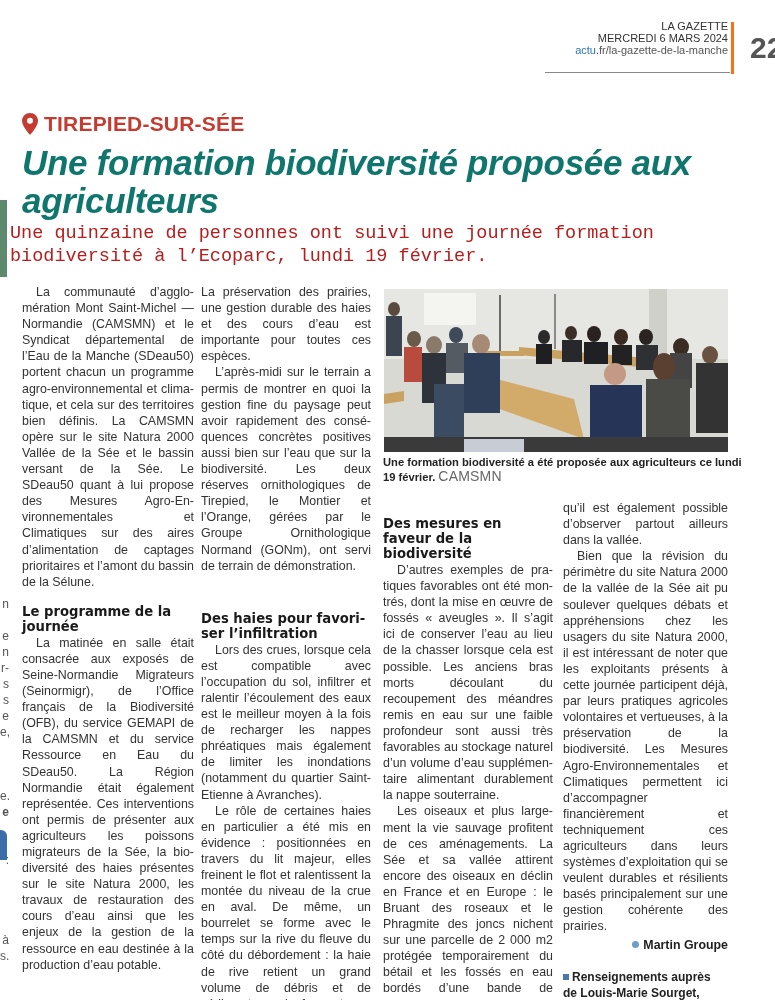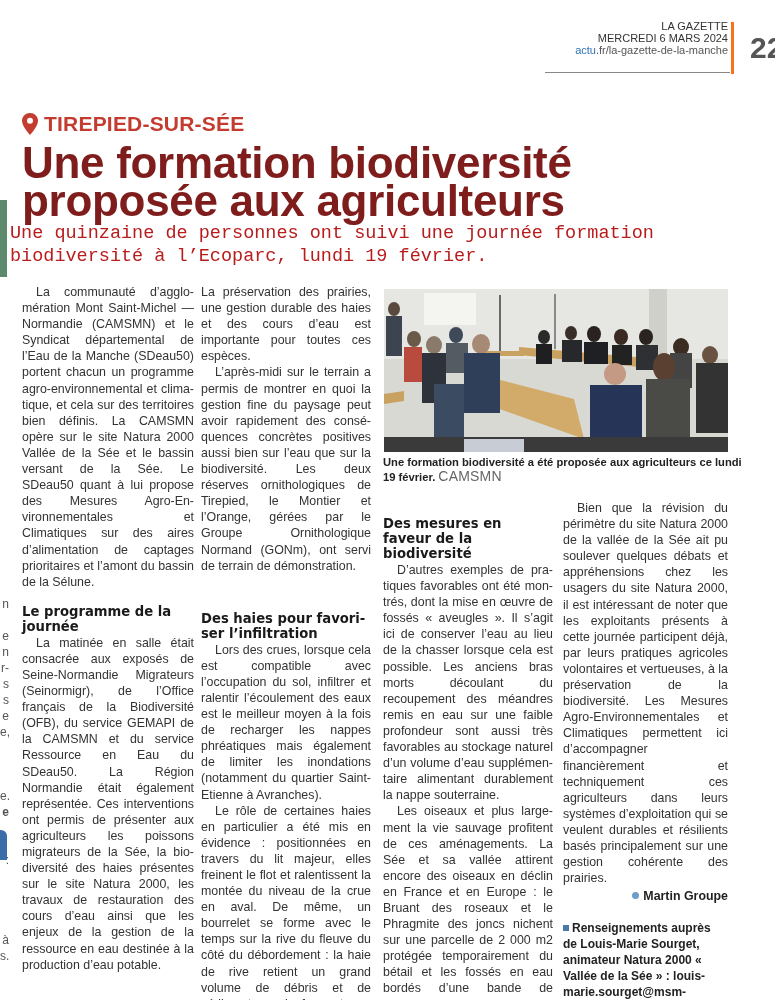--- a/index.html
+++ b/index.html
@@ -14,21 +14,21 @@
   .head-rule { position: absolute; top: 72px; left: 545px; width: 185px; border-top: 1px solid #888; }
 
   
   .left-bar { position: absolute; left: 0; top: 200px; width: 7px; height: 77px; background: #5d8a6c; }
 
   
   .kicker { position: absolute; top: 112px; left: 22px; display: flex; align-items: center; gap: 6px; }
   .kicker svg { width: 16px; height: 22px; }
   .kicker span { font-family: "Liberation Sans", sans-serif; font-weight: bold; font-size: 21px; color: #c43b30; letter-spacing: 0.2px; }
 
-  .title { position: absolute; top: 144px; left: 22px; width: 700px; font-family: "Liberation Sans", sans-serif; font-weight: bold; font-size: 44px; line-height: 38px; color: #7f1d1d; letter-spacing: -0.3px; }
+  .title { position: absolute; top: 144px; left: 22px; width: 700px; font-family: "Liberation Sans", sans-serif; font-weight: bold; font-size: 35px; line-height: 38px; color: #0f766e; letter-spacing: -0.3px; font-style: italic; }
   .deck { position: absolute; top: 222px; left: 10px; width: 740px; font-family: Liberation Mono, monospace; font-size: 18.5px; line-height: 23px; color: #b91c1c; }
 
   
   .col { position: absolute; font-family: "Liberation Sans", sans-serif; font-size: 12.4px; line-height: 16.1px; color: #333; text-align: justify; hyphens: manual; }
   .col p { text-indent: 14px; }
   .col p.noindent { text-indent: 0; }
   .col h3 { font-family: "DejaVu Sans", sans-serif; font-weight: bold; font-size: 13.2px; line-height: 15px; color: #1a1a1a; text-align: left; margin-top: 14px; margin-bottom: 1px; }
   .c1 { left: 22px; top: 284px; width: 172px; }
   .c2 { left: 201px; top: 284px; width: 170px; }
   .c3 { left: 383px; top: 500px; width: 170px; }
@@ -140,20 +140,21 @@
   <span class="credit">CAMSMN</span>
 </div>
 
 <div class="col c3">
   <h3>Des mesures en faveur de la biodiversité</h3>
   <p>D’autres exemples de pra­tiques favorables ont été mon­trés, dont la mise en œuvre de fossés « aveugles ». Il s’agit ici de conserver l’eau au lieu de la chasser lorsque cela est pos­sible. Les anciens bras morts découlant du recoupement des méandres remis en eau sur une faible profondeur sont aussi très favorables au stockage naturel d’un volume d’eau supplémen­taire alimentant durablement la nappe souterraine.</p>
   <p>Les oiseaux et plus large­ment la vie sauvage profitent de ces aménagements. La Sée et sa vallée attirent encore des oiseaux en déclin en France et en Europe : le Bruant des roseaux et le Phragmite des joncs nichent sur une parcelle de 2 000 m2 protégée temporairement du bétail et les fossés en eau bordés d’une bande de prairies humides en herbe attirent les couples de Cisticole des joncs. Un méandre étroit reboisé voit se cantonner plus d’espèces de Fauvettes</p>
 </div>
 
 <div class="col c4">
+  <p class="noindent">qu’il est également possible d’observer partout ailleurs dans la vallée.</p>
   <p>Bien que la révision du péri­mètre du site Natura 2000 de la vallée de la Sée ait pu soulever quelques débats et appréhen­sions chez les usagers du site Natura 2000, il est intéressant de noter que les exploitants présents à cette journée par­ticipent déjà, par leurs pra­tiques agricoles volontaires et vertueuses, à la préservation de la biodiversité. Les Mesures Agro-Environnementales et Cli­matiques permettent ici d’ac­compagner financièrement et techniquement ces agriculteurs dans leurs systèmes d’exploita­tion qui se veulent durables et résilients basés principalement sur une gestion cohérente des prairies.</p>
   <div class="byline"><span class="dot"></span><span>Martin Groupe</span></div>
   <div class="info"><span class="sq"></span><span>Renseignements auprès de Louis-Marie Sourget, anima­teur Natura 2000 « Vallée de la Sée » : louis-marie.sour­get@msm-normandie.fr</span></div>
 </div>
 
 <div id="frags">
     <div class="frag" style="top: 596px;">n</div>
     <div class="frag" style="top: 612px; padding-left: 23px;">rt</div>
     <div class="frag" style="top: 628px;">e</div>
     <div class="frag" style="top: 644px;">n</div>

